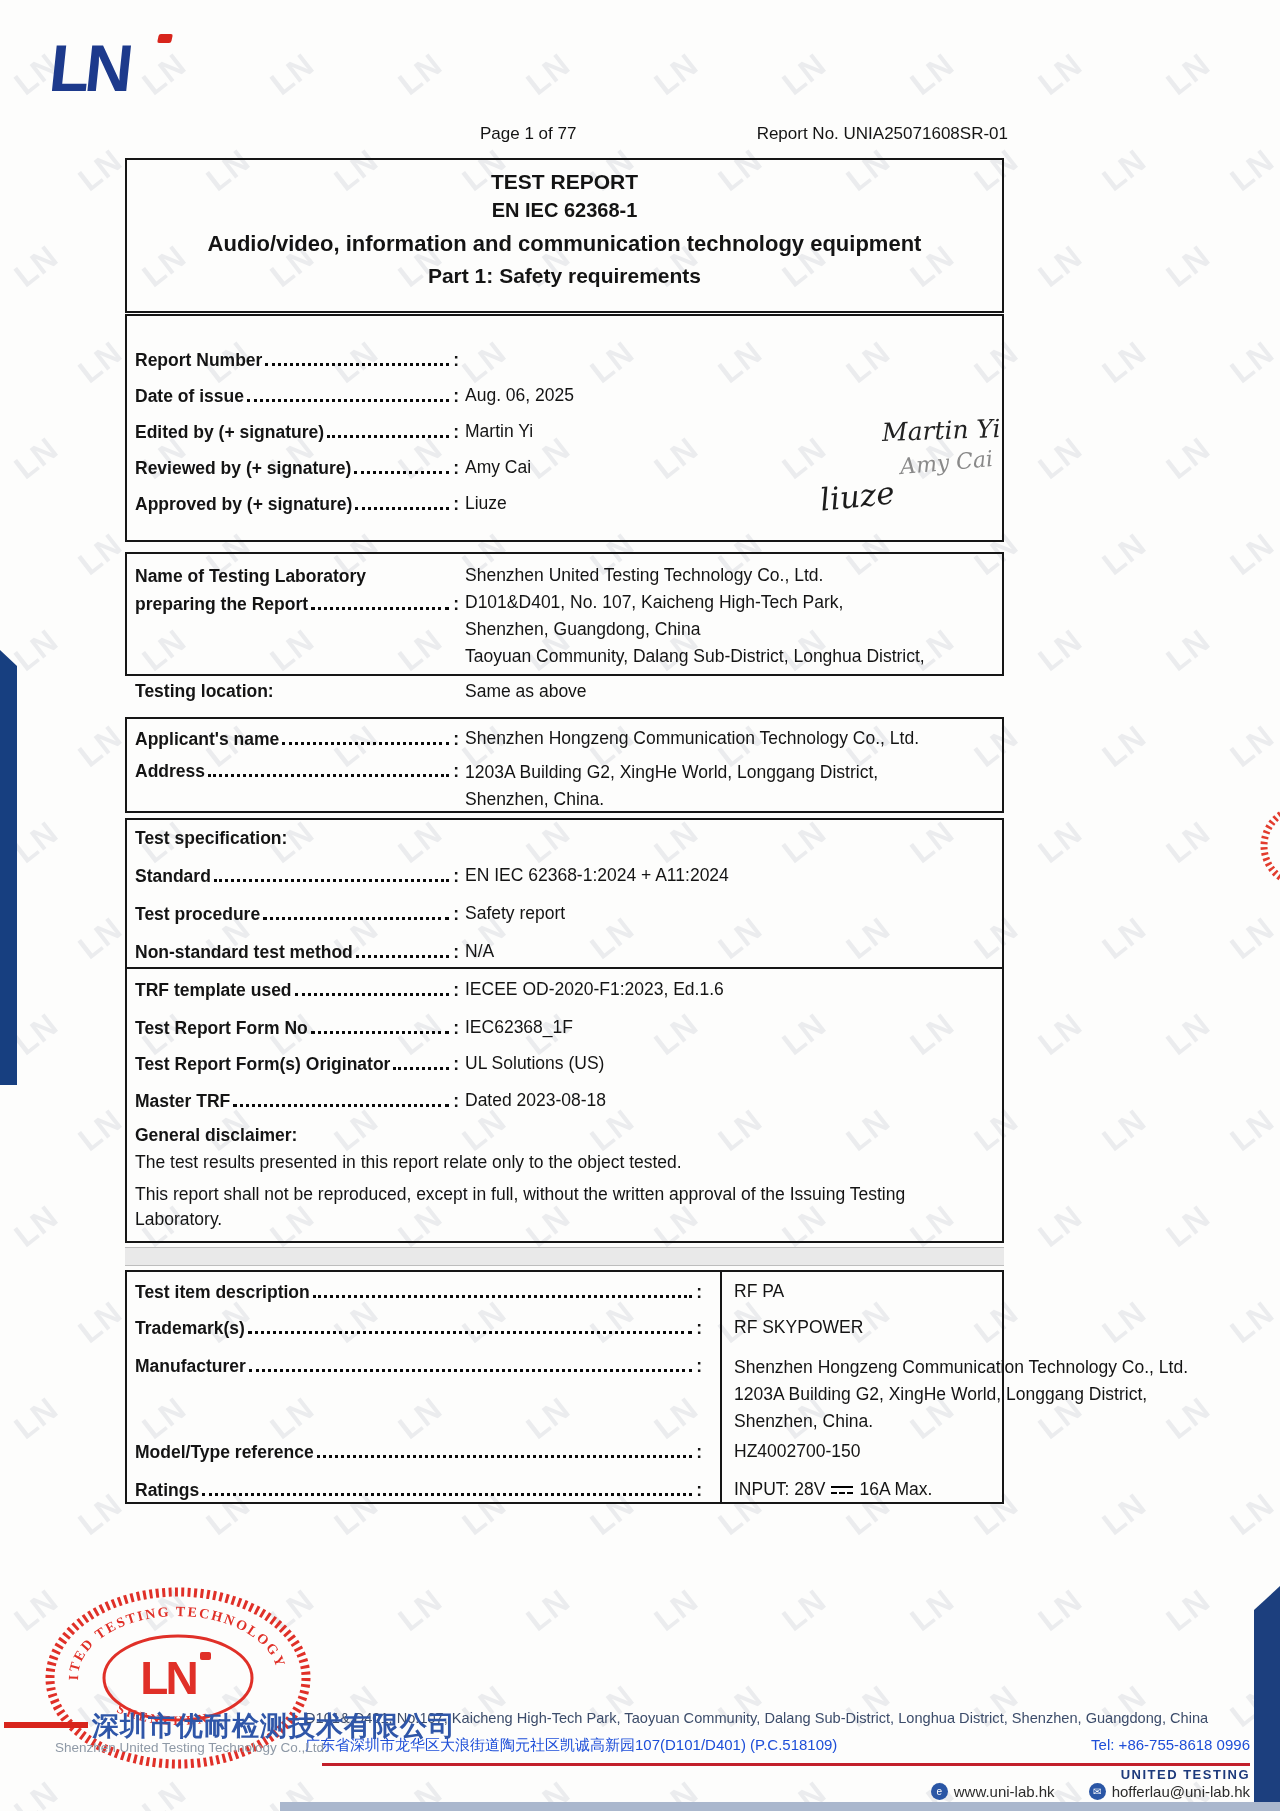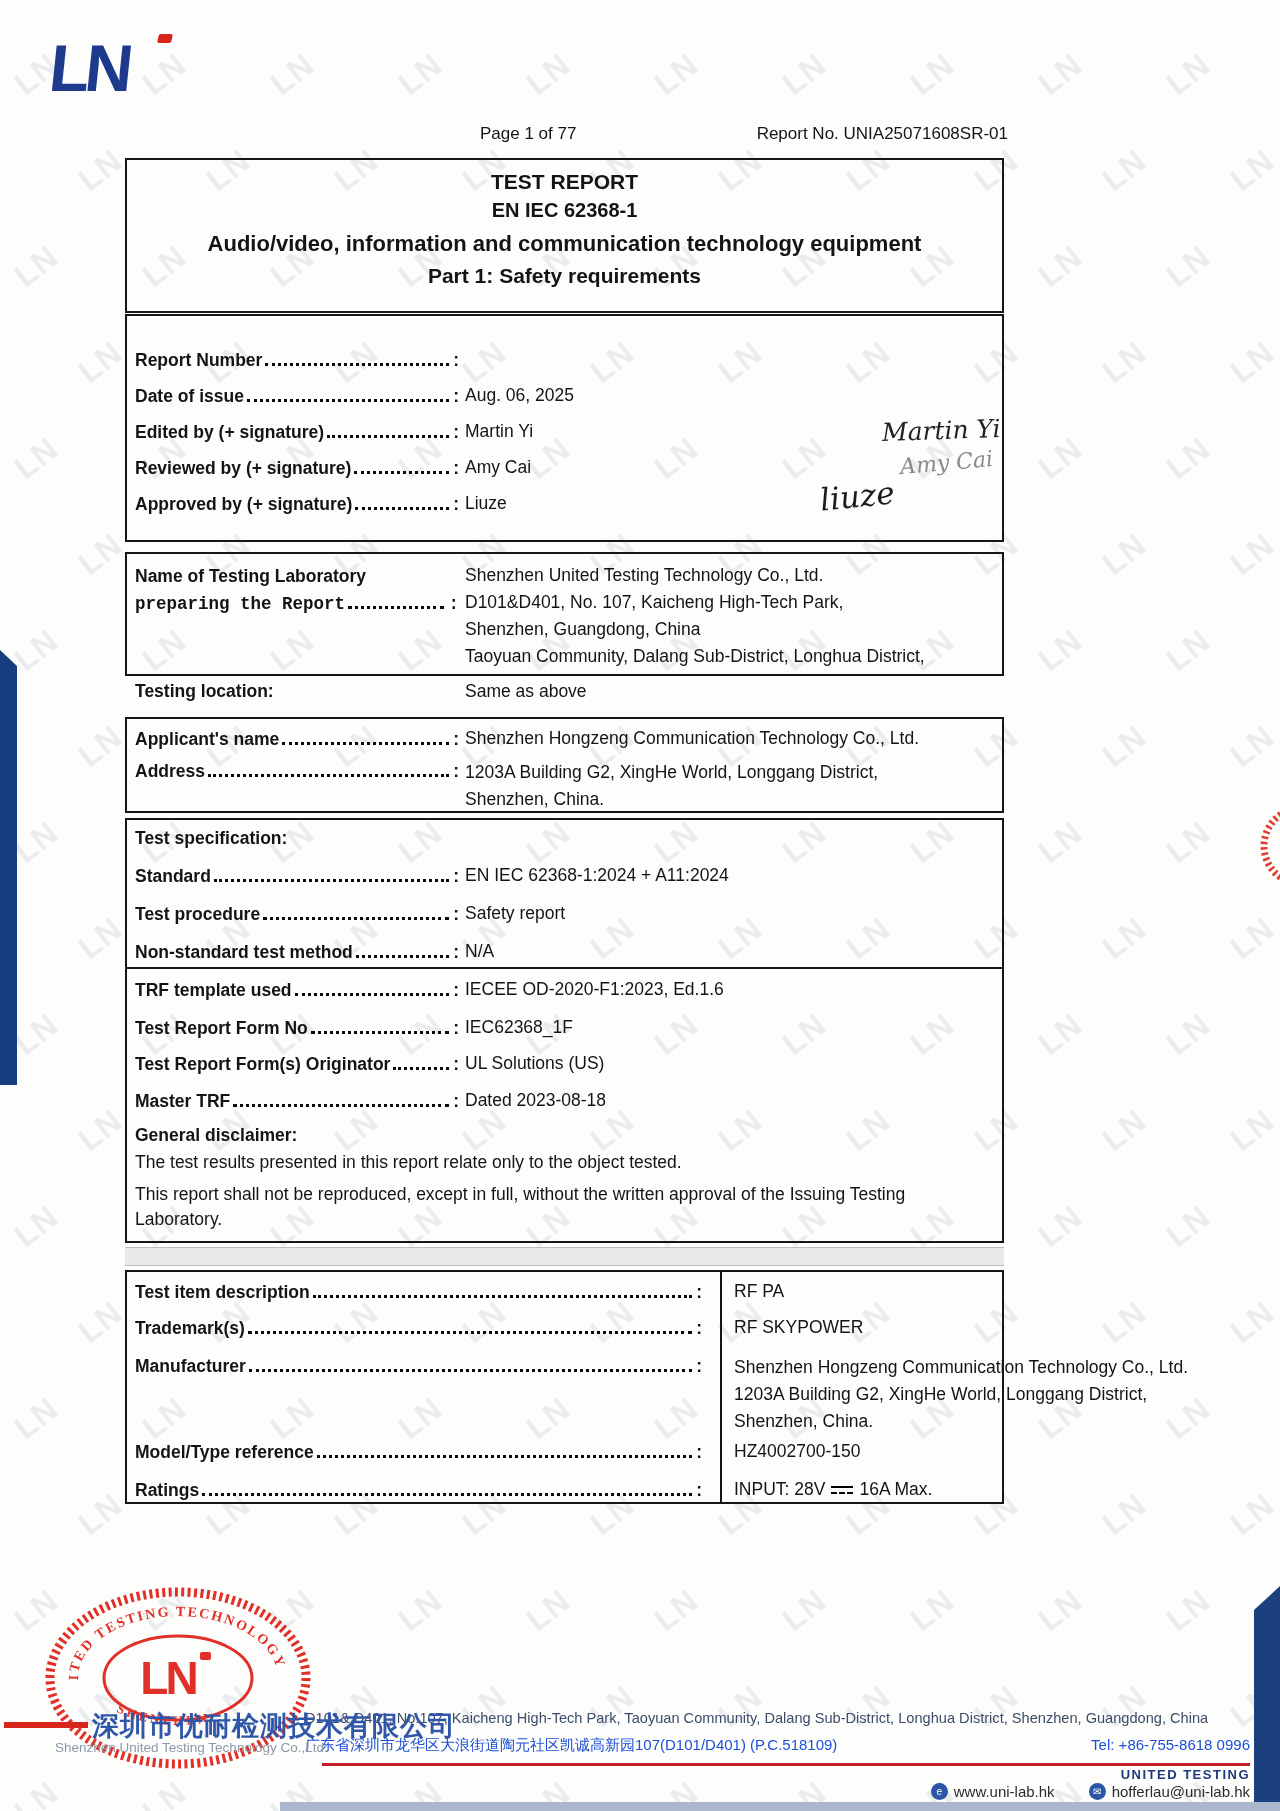--- a/index.html
+++ b/index.html
@@ -367,21 +367,21 @@
     </div>
   </div>
 
   <span class="sig sig-edited">Martin Yi</span>
   <span class="sig sig-reviewed">Amy Cai</span>
   <span class="sig sig-approved">liuze</span>
 
   <div class="box box3">
     <div style="position:absolute;left:8px;top:8px;width:324px;font-size:17.5px;font-weight:700;line-height:28px;">
       <div>Name of Testing Laboratory</div>
-      <div style="display:flex;align-items:baseline;font-family:Liberation Mono, monospace;">
+      <div style="display:flex;align-items:baseline;">
           <span class="lbl">preparing the Report</span>
           <span class="leader"></span>
           <span class="colon">:</span>
         </div>
     </div>
     <div class="vlines" style="position:absolute;left:338px;top:8px;font-size:17.5px;">
       <div>Shenzhen United Testing Technology Co., Ltd.</div>
       <div>D101&amp;D401, No. 107, Kaicheng High-Tech Park,</div>
       <div>Shenzhen, Guangdong, China</div>
       <div>Taoyuan Community, Dalang Sub-District, Longhua District,</div>

